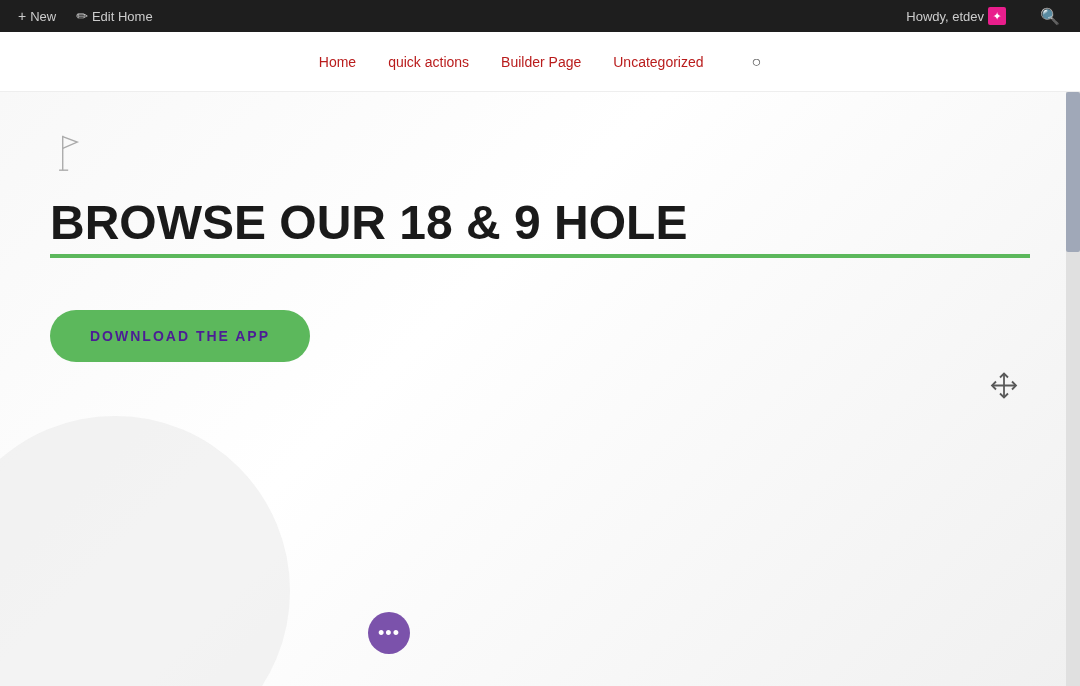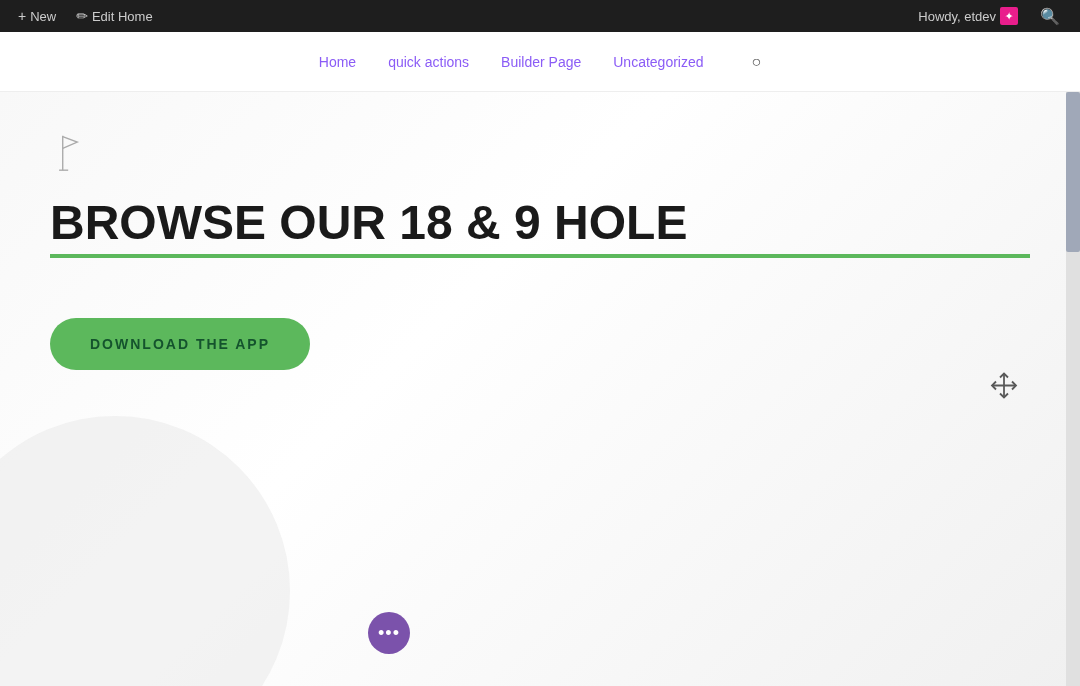--- a/index.html
+++ b/index.html
@@ -24,21 +24,21 @@
       font-size: 13px;
       padding: 0 10px;
       height: 100%;
       cursor: pointer;
       white-space: nowrap;
     }
     .admin-bar-item .icon { margin-right: 4px; font-size: 14px; }
     .admin-bar-right {
       margin-left: auto;
       display: flex;
-      gap: 0;
+      gap: 12px;
     }
     .admin-bar-right .howdy {
       display: flex;
       align-items: center;
       color: #ccc;
       font-size: 13px;
       padding: 0 10px;
       height: 32px;
     }
     .admin-bar-right .howdy .star-icon {
@@ -76,21 +76,21 @@
       justify-content: center;
       border-bottom: 1px solid #eee;
       z-index: 999;
     }
     .nav-links {
       display: flex;
       align-items: center;
       gap: 32px;
     }
     .nav-link {
-      color: #8b5cf6;
+      color: #b91c1c;
       font-size: 14px;
       text-decoration: none;
       cursor: pointer;
     }
     .nav-search {
       margin-left: 16px;
       font-size: 16px;
       color: #555;
       cursor: pointer;
     }
@@ -220,30 +220,30 @@
       display: block;
       border-bottom: 4px solid #5cb85c;
       padding-bottom: 4px;
       width: fit-content;
     }
 
     
     .download-btn {
       display: inline-block;
       background: #5cb85c;
-      color: #14532d;
+      color: #4c1d95;
       font-size: 14px;
       font-weight: 700;
       letter-spacing: 2px;
       text-transform: uppercase;
       padding: 18px 40px;
       border-radius: 50px;
       cursor: pointer;
       border: none;
-      margin-top: 32px;
+      margin-top: 24px;
       position: relative;
       z-index: 1;
       width: fit-content;
     }
 
     
     .move-cursor {
       position: absolute;
       right: 60px;
       top: 50%;

